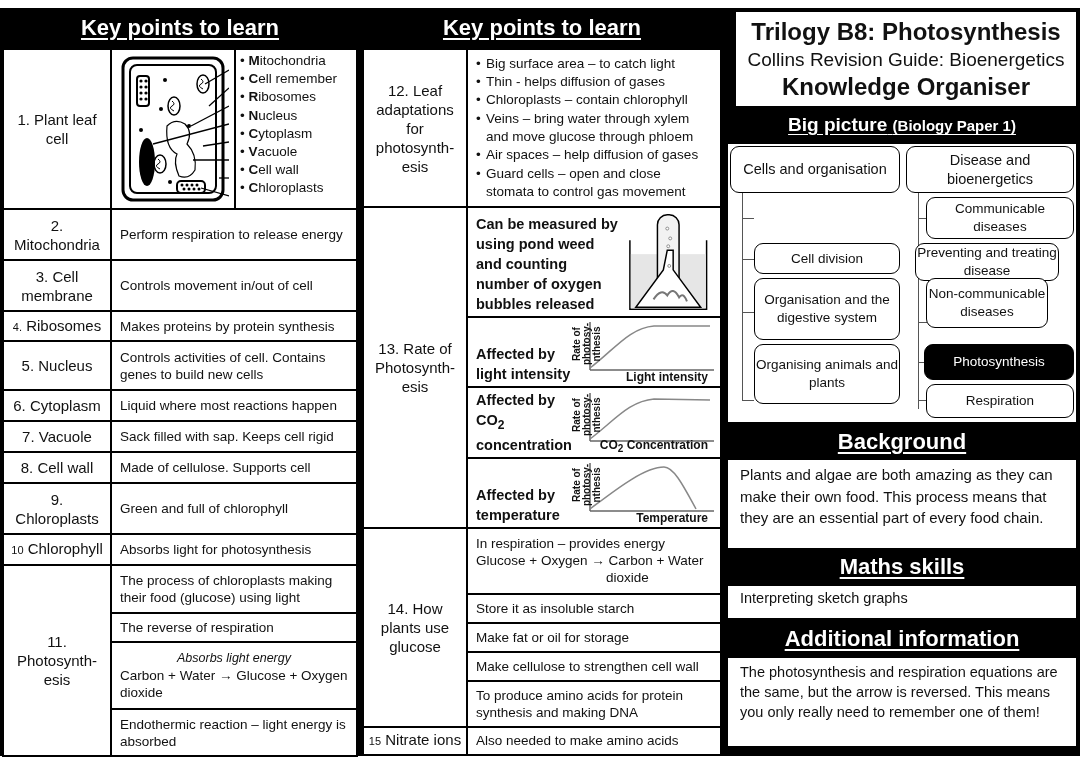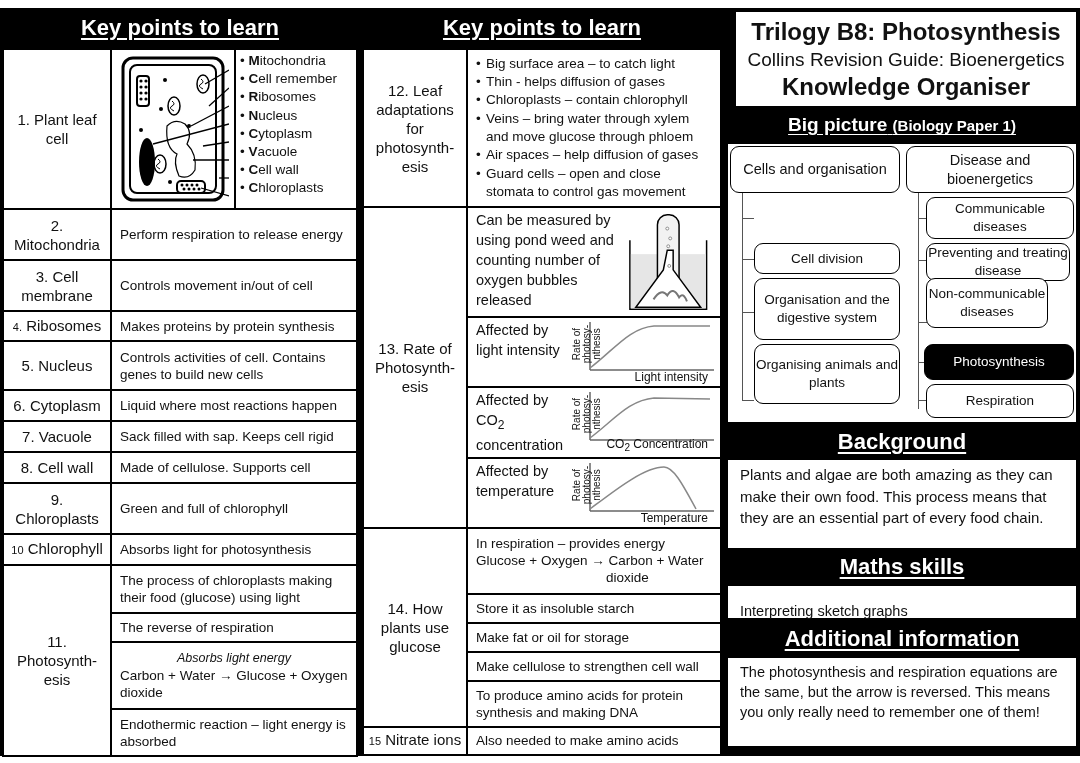--- a/index.html
+++ b/index.html
@@ -29,21 +29,21 @@
   .cell-svg-wrap { width: 124px; border-right: 2px solid #000; display: flex; align-items: center; justify-content: center; }
   .cell-labels { flex: 1; padding: 2px 4px; font-size: 13.5px; line-height: 18.2px; }
   .cell-labels li { list-style: none; }
   .cell-labels li::before { content: "• "; }
   .cell-labels b { font-weight: bold; }
 
   ul.bul { list-style: none; padding: 0; }
   ul.bul li { position: relative; padding-left: 10px; font-size: 13.5px; line-height: 18.3px; }
   ul.bul li::before { content: "•"; position: absolute; left: 0; }
 
-  .graph-cell { display: flex; align-items: flex-start; justify-content: space-between; height: 100%; }
+  .graph-cell { display: flex; align-items: flex-end; justify-content: space-between; height: 100%; font-weight: bold; }
   .graph-text { font-size: 14.5px; line-height: 20px; }
   .graph { width: 140px; height: 64px; position: relative; }
   .graph svg { position: absolute; left: 0; top: 0; }
   .xlabel { position: absolute; bottom: -2px; right: 4px; font-size: 12px; }
   .ylabel { position: absolute; left: -2px; top: 2px; font-size: 10px; line-height: 10px; transform-origin: left top; transform: rotate(-90deg) translate(-44px, 0); text-align: center; width: 44px; }
 
   
   .title-box { background: #fff; margin: 4px 2px 0 10px; height: 94px; text-align: center; }
   .title-1 { font-weight: bold; font-size: 24px; line-height: 32px; padding-top: 4px; }
   .title-2 { font-size: 19px; line-height: 24px; }
@@ -336,28 +336,28 @@
       <div class="node" style="left:26px;top:200px;width:146px;height:60px">Organising animals and plants</div>
 
       <div class="node main" style="left:178px;top:2px;width:168px;height:47px">Disease and bioenergetics</div>
       <div class="vline" style="left:190px;top:49px;height:216px"></div>
       <div class="hline" style="left:190px;top:74px;width:10px"></div>
       <div class="hline" style="left:190px;top:116px;width:10px"></div>
       <div class="hline" style="left:190px;top:178px;width:10px"></div>
       <div class="hline" style="left:190px;top:218px;width:10px"></div>
       <div class="hline" style="left:190px;top:256px;width:10px"></div>
       <div class="node" style="left:198px;top:53px;width:148px;height:42px">Communicable diseases</div>
-      <div class="node" style="left:198px;top:99px;width:144px;height:38px">Preventing and treating disease</div>
+      <div class="node" style="left:187px;top:99px;width:144px;height:38px">Preventing and treating disease</div>
       <div class="node" style="left:198px;top:134px;width:122px;height:50px">Non-communicable diseases</div>
       <div class="node active" style="left:196px;top:200px;width:150px;height:36px">Photosynthesis</div>
       <div class="node" style="left:198px;top:240px;width:148px;height:34px">Respiration</div>
     </div>
 
     <div class="sec-head" style="height:38px;line-height:40px">Background</div>
     <div class="box-text" style="height:88px">Plants and algae are both amazing as they can make their own food. This process means that they are an essential part of every food chain.</div>
 
     <div class="sec-head" style="height:38px;line-height:38px">Maths skills</div>
-    <div class="box-text" style="height:32px;font-size:14.5px;padding-top:15px">Interpreting sketch graphs</div>
+    <div class="box-text" style="height:32px;font-size:14.5px;padding-top:2px">Interpreting sketch graphs</div>
 
     <div class="sec-head" style="height:40px;line-height:42px">Additional information</div>
     <div class="box-text" style="height:88px;font-size:14.5px;line-height:20px">The photosynthesis and respiration equations are the same, but the arrow is reversed. This means you only really need to remember one of them!</div>
   </div>
 </div>
 
 </body></html>

